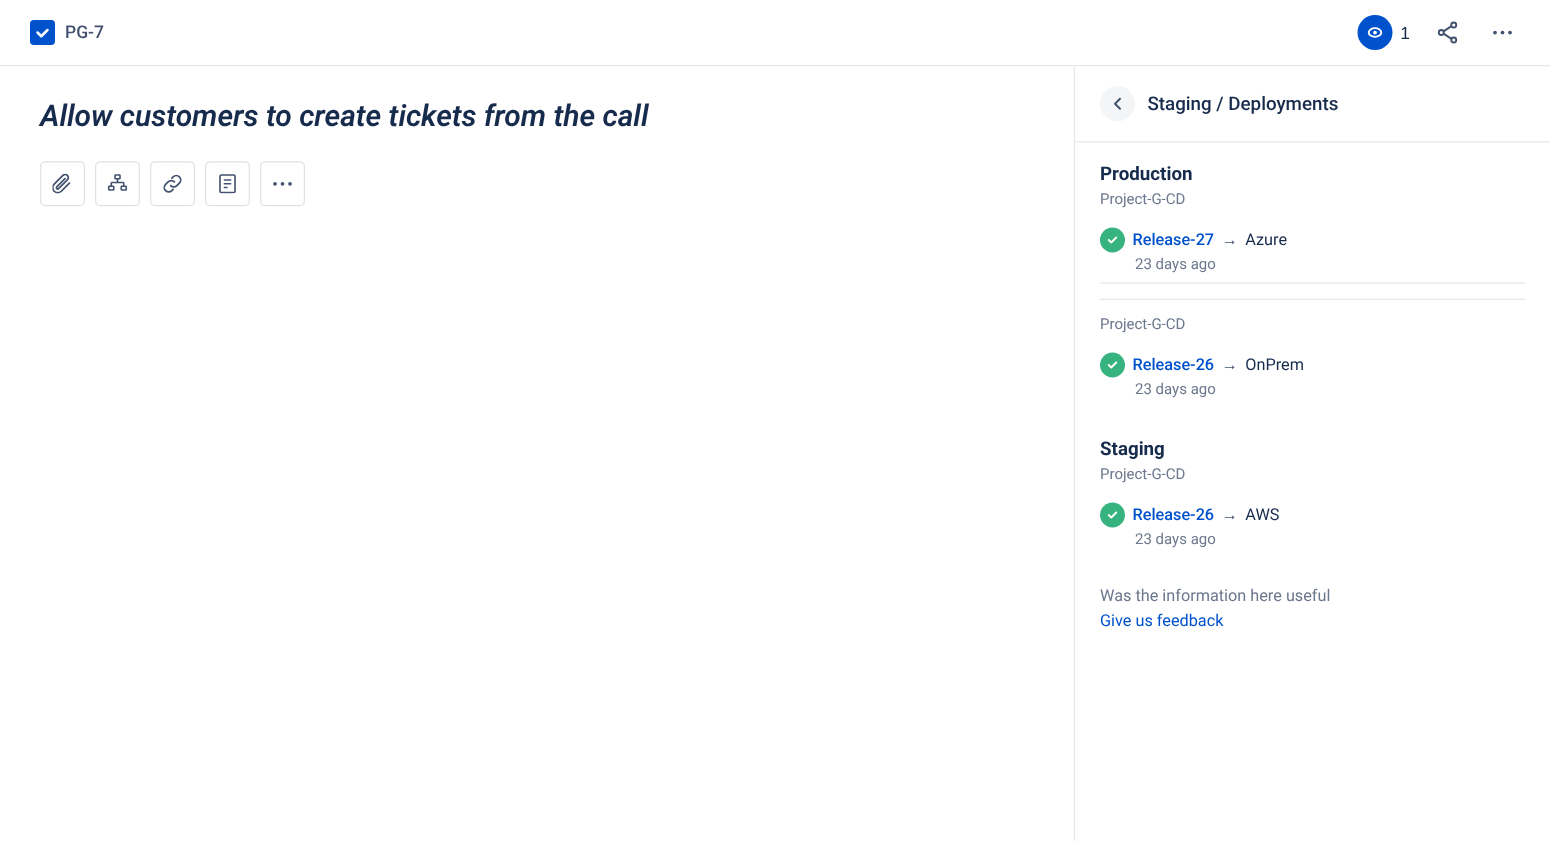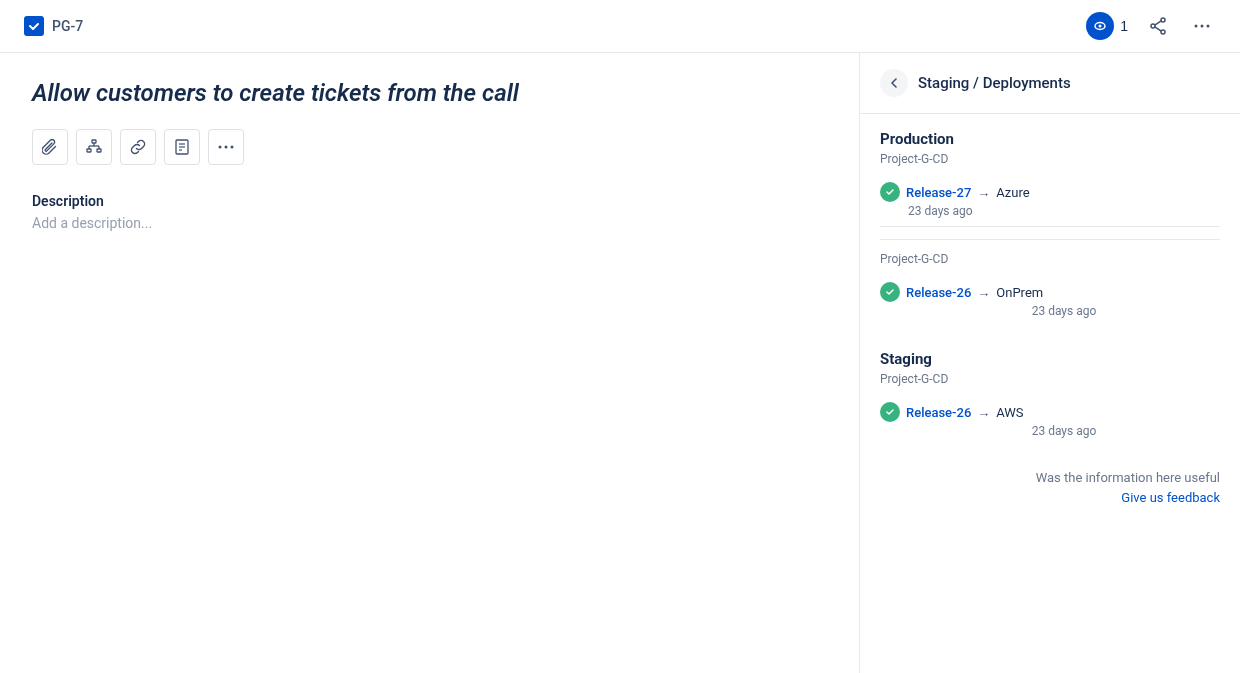--- a/index.html
+++ b/index.html
@@ -236,21 +236,21 @@
       color: #6b778c;
       margin-bottom: 8px;
     }
     .release-item {
       display: flex;
       align-items: center;
       gap: 8px;
       padding: 8px 0;
       border-bottom: 1px solid #e8e8e8;
     }
-    .release-item:last-child { border-bottom: none; text-align: center; }
+    .release-item:last-child { border-bottom: none; }
     .release-block {
       flex: 1;
     }
     .release-row {
       display: flex;
       align-items: center;
       gap: 6px;
       margin-bottom: 2px;
     }
     .green-check {
@@ -281,21 +281,21 @@
     .release-time {
       font-size: 12px;
       color: #6b778c;
       margin-left: 28px;
     }
     .staging-section {
       margin-top: 24px;
     }
     .feedback-area {
       margin-top: 24px;
-      text-align: right;
+      text-align: left;
     }
     .feedback-text {
       font-size: 13px;
       color: #6b778c;
       margin-bottom: 4px;
     }
     .feedback-link {
       font-size: 13px;
       color: #0052cc;
       cursor: pointer;
@@ -388,24 +388,20 @@
         </button>
         <button class="toolbar-btn">
           <svg width="16" height="4" viewBox="0 0 16 4" fill="none">
             <circle cx="2" cy="2" r="1.5" fill="#42526e"></circle>
             <circle cx="8" cy="2" r="1.5" fill="#42526e"></circle>
             <circle cx="14" cy="2" r="1.5" fill="#42526e"></circle>
           </svg>
         </button>
       </div>
 
-      <div>
-        <div class="section-label">Description</div>
-        <div class="description-placeholder">Add a description...</div>
-      </div>
 
       <div>
       </div>
     </div>
 
     <div class="right-panel">
       <div class="right-header">
         <button class="back-btn">
           <svg width="14" height="14" viewBox="0 0 14 14" fill="none">
             <path d="M9 11L5 7l4-4" stroke="#42526e" stroke-width="1.6" stroke-linecap="round" stroke-linejoin="round"></path>

